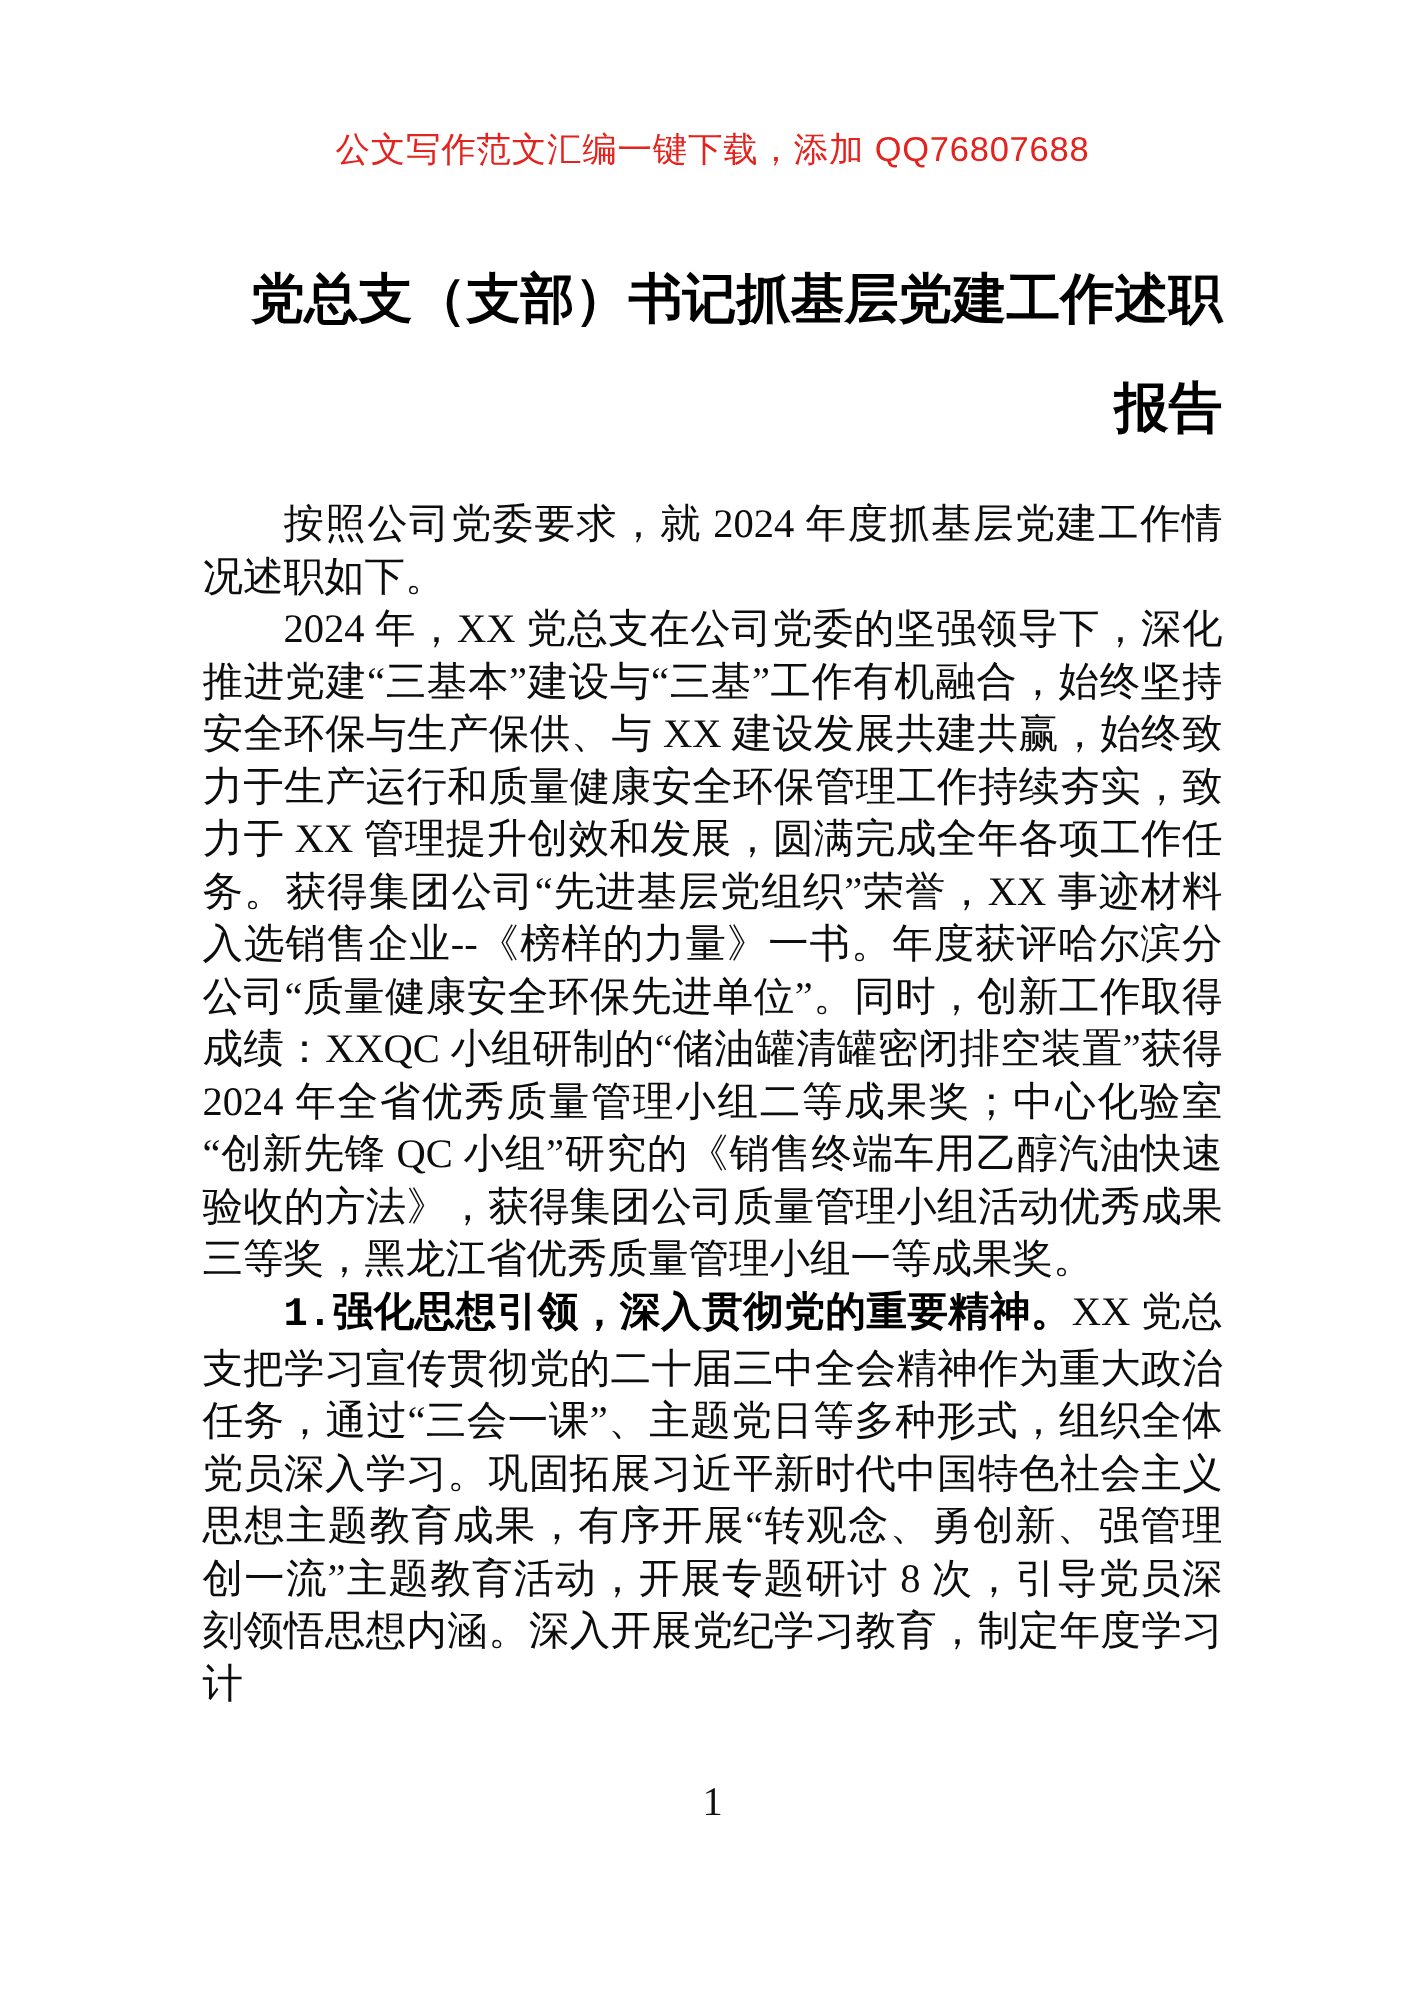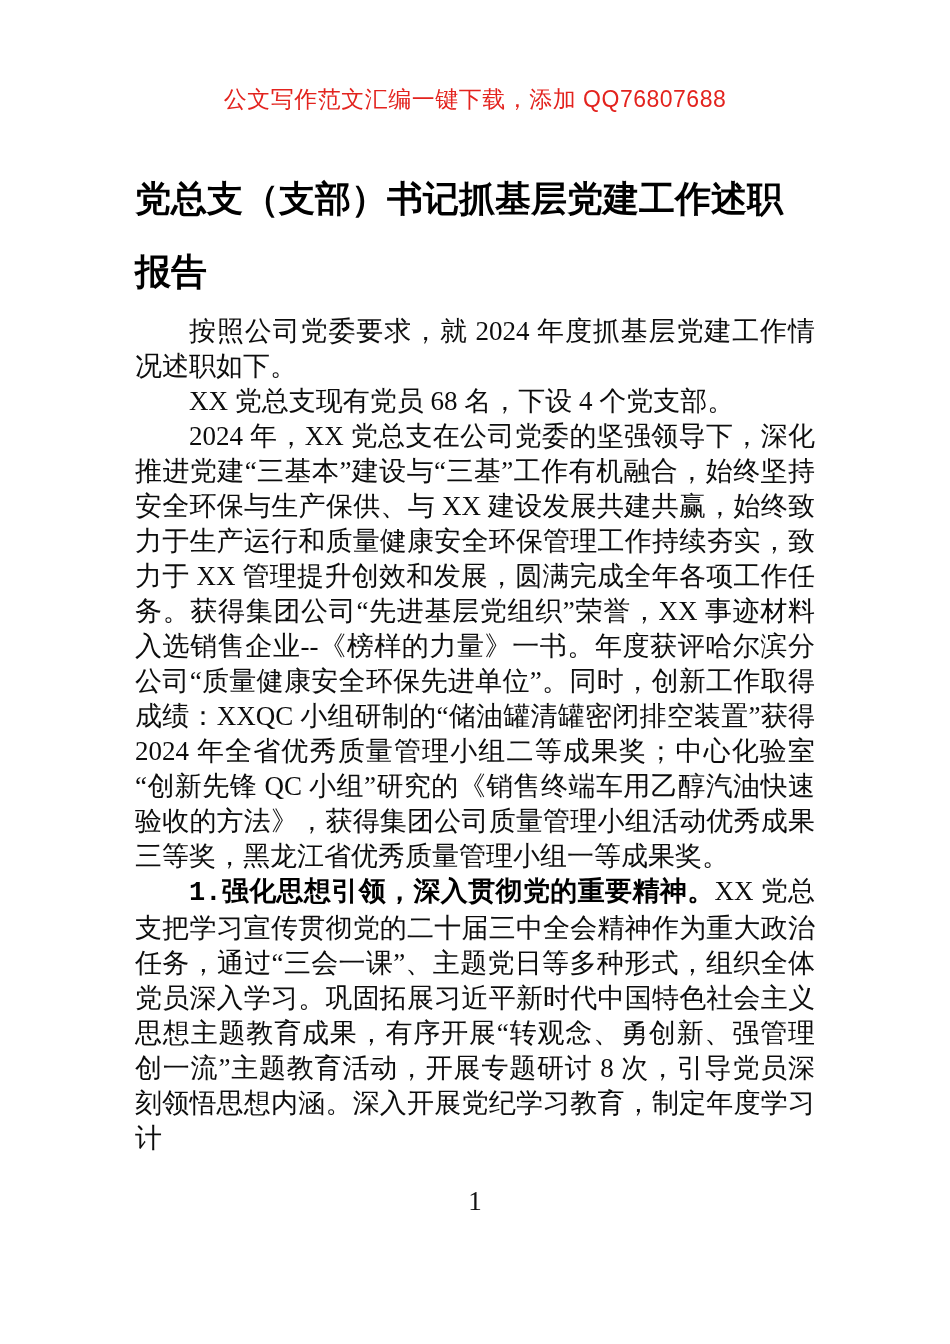--- a/index.html
+++ b/index.html
@@ -28,30 +28,30 @@
     letter-spacing: 0.5px;
     color: #e3231e;
   }
   .doc-title {
     position: absolute;
     top: 162px;
     left: 50%;
     transform: translateX(-50%);
     width: 680px;
     margin: 0;
-    text-align: left;
+    text-align: right;
     font-family: "Liberation Sans", "DejaVu Sans", sans-serif;
     font-weight: bold;
     font-size: 36px;
     line-height: 73px;
     color: #000000;
   }
   .doc-body {
     position: absolute;
-    top: 314px;
+    top: 332px;
     left: 135px;
     width: 680px;
     font-size: 27px;
     line-height: 35px;
     text-align: justify;
     color: #0d0d0d;
   }
   .doc-body p {
     margin: 0;
     padding: 0;
@@ -76,20 +76,19 @@
 <body>
 
 <div class="page">
 
   <div class="notice">公文写作范文汇编一键下载，添加 QQ76807688</div>
 
   <h1 class="doc-title">党总支（支部）书记抓基层党建工作述职报告</h1>
 
   <div class="doc-body">
     <p>按照公司党委要求，就 2024 年度抓基层党建工作情况述职如下。</p>
-    <p>XX 党总支现有党员 68 名，下设 4 个党支部。</p>
     <p>2024 年，XX 党总支在公司党委的坚强领导下，深化推进党建“三基本”建设与“三基”工作有机融合，始终坚持安全环保与生产保供、与 XX 建设发展共建共赢，始终致力于生产运行和质量健康安全环保管理工作持续夯实，致力于 XX 管理提升创效和发展，圆满完成全年各项工作任务。获得集团公司“先进基层党组织”荣誉，XX 事迹材料入选销售企业--《榜样的力量》一书。年度获评哈尔滨分公司“质量健康安全环保先进单位”。同时，创新工作取得成绩：XXQC 小组研制的“储油罐清罐密闭排空装置”获得 2024 年全省优秀质量管理小组二等成果奖；中心化验室“创新先锋 QC 小组”研究的《销售终端车用乙醇汽油快速验收的方法》，获得集团公司质量管理小组活动优秀成果三等奖，黑龙江省优秀质量管理小组一等成果奖。</p>
     <p><span class="lead-bold">1.强化思想引领，深入贯彻党的重要精神。</span><span>XX 党总支把学习宣传贯彻党的二十届三中全会精神作为重大政治任务，通过“三会一课”、主题党日等多种形式，组织全体党员深入学习。巩固拓展习近平新时代中国特色社会主义思想主题教育成果，有序开展“转观念、勇创新、强管理创一流”主题教育活动，开展专题研讨 8 次，引导党员深刻领悟思想内涵。深入开展党纪学习教育，制定年度学习计</span></p>
   </div>
 
   <div class="page-number">1</div>
 
 </div>
 
 </body></html>

